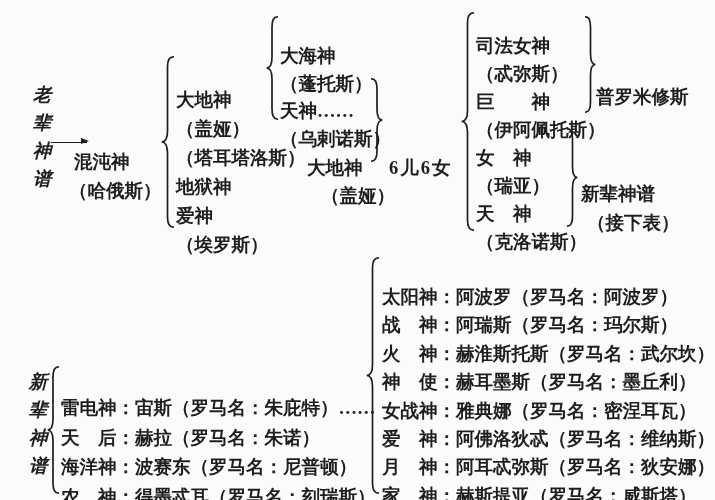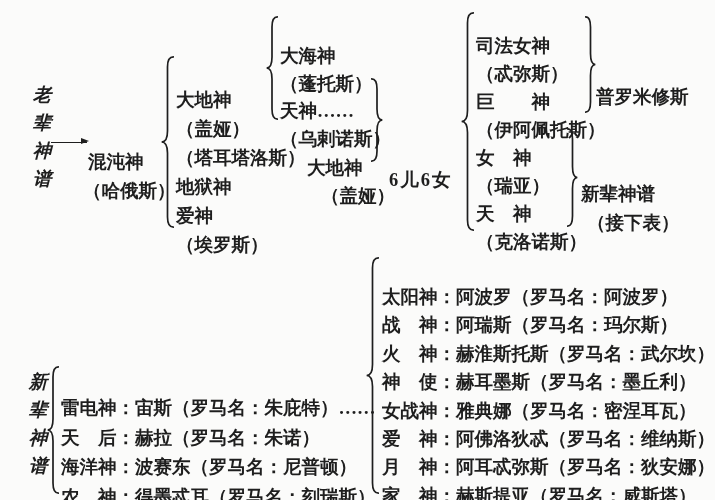--- a/index.html
+++ b/index.html
@@ -30,21 +30,21 @@
 </style>
 </head>
 <body>
 
 <div class="stage">
 
   <div class="vlabel" style="left:31px; top:81px;">老辈神谱</div>
 
   <div class="arrow" style="left:51px; top:142px; width:36px;"></div>
 
-  <div class="abs col" style="left:83px; top:116px; line-height:29px;font-family:Liberation Serif, serif;">
+  <div class="abs col" style="left:69px; top:116px; line-height:29px;font-family:Liberation Serif, serif;">
     <div style="padding-left:5px;">混沌神</div>
     <div>（哈俄斯）</div>
   </div>
 
   <div class="brace" style="left:161px; top:56px; width:13px; height:172px;">
       <svg width="13" height="172" viewBox="0 0 13 172">
         <path d="M 12.4 0.9 Q 6.5 0.9 6.5 11 L 6.5 75 Q 6.5 86 0.6 86 Q 6.5 86 6.5 97 L 6.5 161 Q 6.5 171.1 12.4 171.1" fill="none" stroke="var(--ink)" stroke-width="1.7" stroke-linecap="round"></path>
       </svg>
     </div>
 
@@ -72,21 +72,21 @@
 
   <div class="abs" style="left:307px; top:122px;">大地神</div>
   <div class="abs" style="left:321px; top:150px;">（盖娅）</div>
 
   <div class="brace" style="left:371px; top:78px; width:12px; height:84px;">
       <svg width="12" height="84" viewBox="0 0 12 84">
         <path d="M 0.6 0.9 Q 6 0.9 6 11 L 6 31 Q 6 42 11.4 42 Q 6 42 6 53 L 6 73 Q 6 83.1 0.6 83.1" fill="none" stroke="var(--ink)" stroke-width="1.7" stroke-linecap="round"></path>
       </svg>
     </div>
 
-  <div class="abs" style="left:389px; top:134px; letter-spacing:2px;">6儿6女</div>
+  <div class="abs" style="left:389px; top:122px; letter-spacing:2px;">6儿6女</div>
 
   <div class="brace" style="left:461px; top:12px; width:13px; height:219px;">
       <svg width="13" height="219" viewBox="0 0 13 219">
         <path d="M 12.4 0.9 Q 6.5 0.9 6.5 11 L 6.5 98.5 Q 6.5 109.5 0.6 109.5 Q 6.5 109.5 6.5 120.5 L 6.5 208 Q 6.5 218.1 12.4 218.1" fill="none" stroke="var(--ink)" stroke-width="1.7" stroke-linecap="round"></path>
       </svg>
     </div>
 
   <div class="abs col" style="left:476px; top:0; line-height:28px;">
     <div>司法女神</div>
     <div>（忒弥斯）</div>

